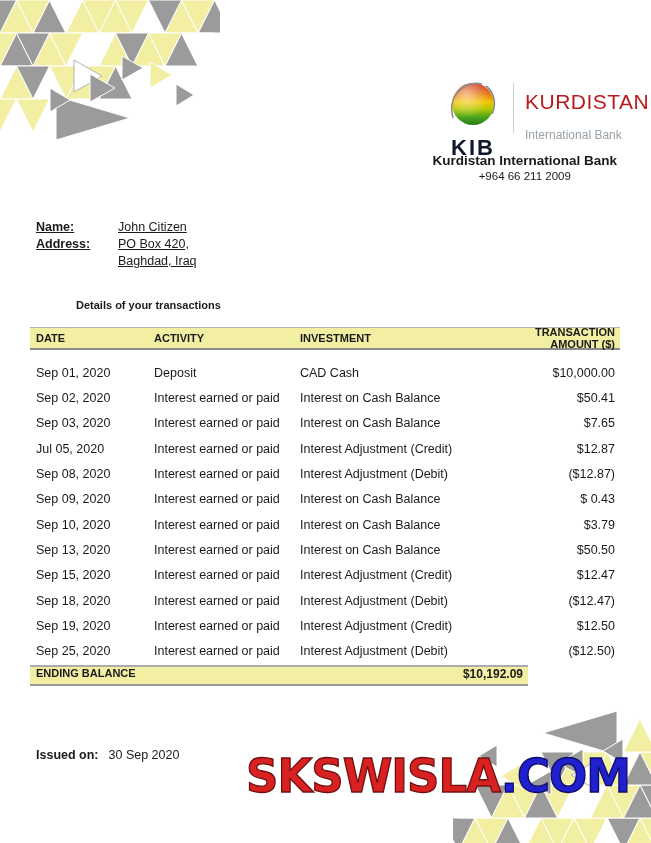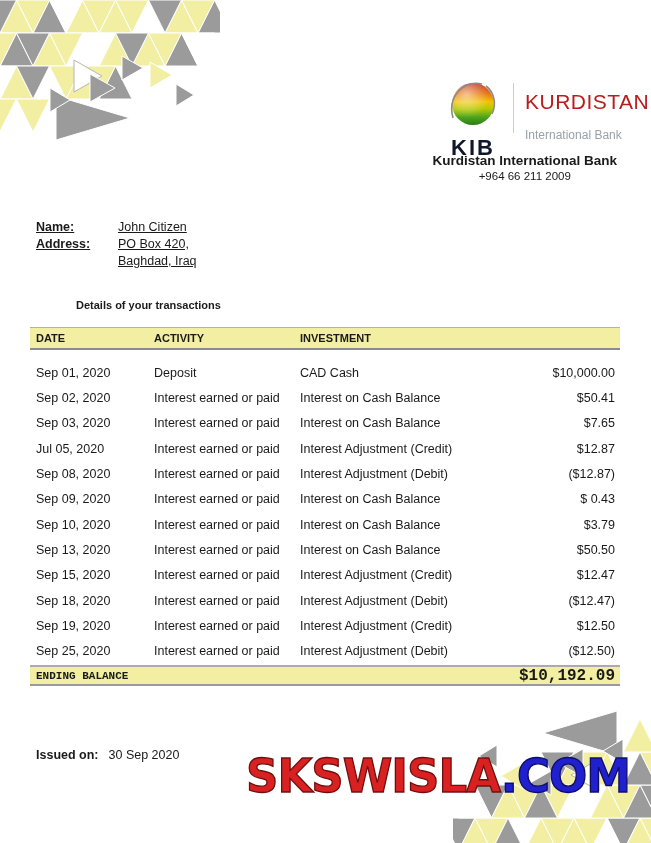--- a/index.html
+++ b/index.html
@@ -48,26 +48,26 @@
     font-size:11px; font-weight:bold;
   }
   .trow { display:flex; height:25.35px; align-items:center; font-size:12.5px; }
   .tbody { padding-top:10px; }
   .col-date { width:124px; padding-left:6px; }
   .col-activity { width:146px; }
   .col-investment { width:200px; }
   .col-amount { flex:1; text-align:right; padding-right:5px; }
 
   .balance-bar {
-    position:absolute; left:30px; top:665px; width:590px; height:21px; z-index:2;
+    position:absolute; left:30px; top:665px; width:498px; height:21px; z-index:2;
     background:#f2efa3; border-top:2px solid #ababab; border-bottom:2px solid #9a9a9a;
-    display:flex; align-items:center; font-weight:bold;font-family:Liberation Mono, monospace;
+    display:flex; font-weight:bold;
   }
   .balance-label { font-size:11px; padding-left:6px; flex:1; }
-  .balance-amount { font-size:16px; text-align:right; padding-right:5px; }
+  .balance-amount { font-size:12px; text-align:right; padding-right:5px; }
 
   
   .issued { position:absolute; left:36px; top:711px; font-size:12.5px; z-index:2;margin-top:37px; }
   .issued-label { font-weight:bold; margin-right:10px; }
 
   
   .watermark {
     position:absolute; left:246px; top:749px; z-index:5;
     font-family:"DejaVu Sans", sans-serif; font-weight:bold;
     font-size:45px; letter-spacing:-1px; white-space:nowrap;
@@ -193,20 +193,21 @@
     <div>Baghdad, Iraq</div>
   </div>
 
   <div class="section-heading">Details of your transactions</div>
 
   <div class="txn-table">
     <div class="thead">
       <div class="col-date">DATE</div>
       <div class="col-activity">ACTIVITY</div>
       <div class="col-investment">INVESTMENT</div>
+      <div class="col-amount">TRANSACTION AMOUNT ($)</div>
     </div>
     <div class="tbody">
       <div class="trow">
         <div class="col-date">Sep 01, 2020</div>
         <div class="col-activity">Deposit</div>
         <div class="col-investment">CAD Cash</div>
         <div class="col-amount">$10,000.00</div>
       </div>
       <div class="trow">
         <div class="col-date">Sep 02, 2020</div>

